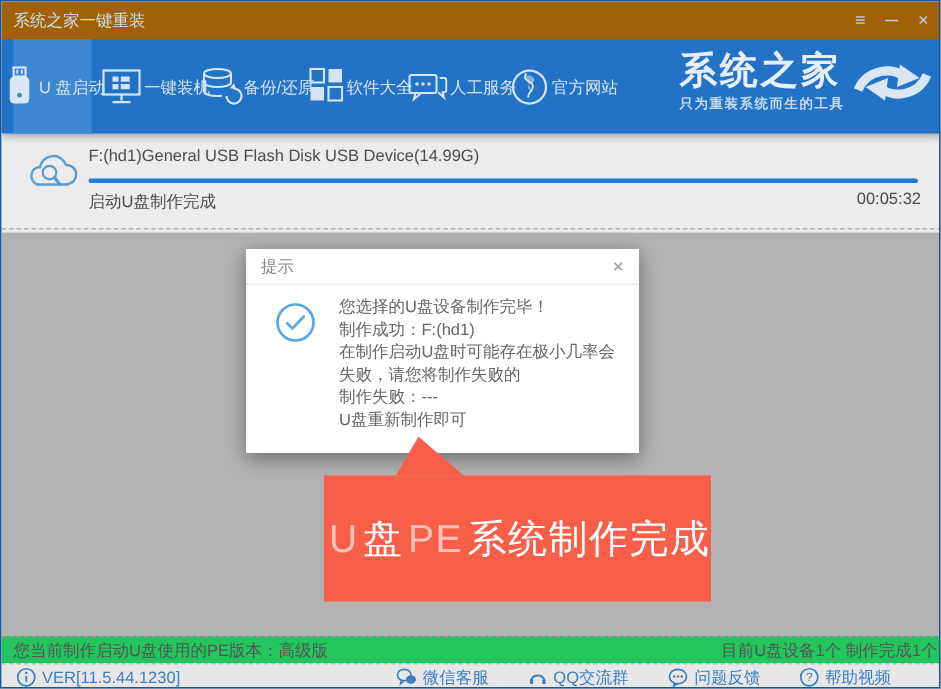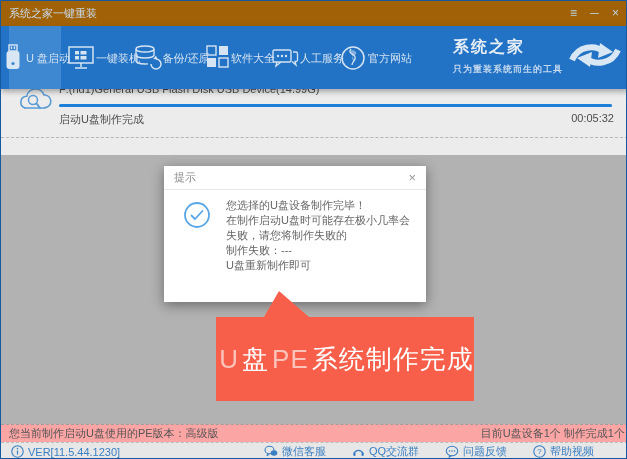--- a/index.html
+++ b/index.html
@@ -18,25 +18,25 @@
     color:#bcd4ec; font-size:12px; cursor:default; }
   
   .nav { position:absolute; left:0; top:25px; width:627px; height:63px;
     background:#2273c5; box-shadow:0 3px 5px rgba(0,0,0,.28); z-index:2; }
   .nav-item { position:absolute; top:0; width:52px; height:63px; display:flex;
     flex-direction:row; align-items:center; justify-content:center; color:#d5e3f2; }
   .nav-item.active { background:#3e87d1; }
   .nav-item .nlabel { font-size:11px; margin-top:2px; white-space:nowrap; }
   .ni0{left:8px}.ni1{left:76px}.ni2{left:144px}.ni3{left:212px}.ni4{left:280px}.ni5{left:348px}
   .logo { position:absolute; left:452px; top:7px; display:flex; align-items:center; }
-  .logo-text .logo-title { font-size:16px; font-weight:bold; color:#e7eef6; letter-spacing:2px; line-height:28px; }
+  .logo-text .logo-title { font-size:25px; font-weight:bold; color:#e7eef6; letter-spacing:2px; line-height:28px; }
   .logo-text .logo-tagline { font-size:9px; color:#c3d8ee; margin-top:2px; letter-spacing:1px;font-weight:bold; }
   .logo-mark { margin-left:6px; }
   
-  .progress-section { position:absolute; left:0; top:72px; width:627px; height:65px;
+  .progress-section { position:absolute; left:0; top:87px; width:627px; height:65px;
     background:#ececec; border-bottom:1px dashed #b5b5b5; z-index:1; }
   .cloud { position:absolute; left:15px; top:12px; }
   .device-text { position:absolute; left:58px; top:10px; font-size:11px; color:#4c4c4c; }
   .pbar-track { position:absolute; left:58px; top:31px; width:553px; height:3px;
     background:#cfcfcf; border-radius:2px; }
   .pbar-fill { height:3px; background:#1c80da; border-radius:2px; }
   .pstatus { position:absolute; left:58px; top:39px; font-size:11px; color:#4c4c4c; }
   .ptime { position:absolute; right:14px; top:39px; font-size:11px; color:#4c4c4c; }
   
   .overlay { position:absolute; left:0; top:154px; width:627px; height:269px;
@@ -58,21 +58,21 @@
   
   .banner { position:absolute; left:215px; top:316px; width:258px; height:84px;
     background:#f85f4a; z-index:5; display:flex; align-items:center; justify-content:center; }
   .banner-pointer { position:absolute; left:48px; top:-26px; width:0; height:0;
     border-left:15px solid transparent; border-right:30px solid transparent;
     border-bottom:26px solid #f85f4a; }
   .banner-text { font-size:26px; color:#ffffff; white-space:nowrap; letter-spacing:1px; }
   .banner-text .dim { color:rgba(255,255,255,.62); margin:0 3px; }
   
   .statusbar { position:absolute; left:0; top:423px; width:627px; height:18px;
-    background:#fca5a5; border-top:1px dashed #9e9e9e; z-index:4;
+    background:#22c55e; border-top:1px dashed #9e9e9e; z-index:4;
     display:flex; align-items:center; justify-content:space-between;
     font-size:11px; color:#555; padding:0 3px 0 8px;gap:28px; }
   .footer { position:absolute; left:0; top:441px; width:627px; height:18px;
     background:#e7e7e7; border-top:1px dashed #bcbcbc; z-index:4;
     display:flex; align-items:center; font-size:11px; color:#3a7fc2; }
   .ver { display:flex; align-items:center; margin-left:10px; gap:4px; }
   .flinks { position:absolute; right:34px; display:flex; gap:26px; }
   .flink { display:flex; align-items:center; gap:4px; cursor:default; }
   svg { display:block; }
 </style>
@@ -209,20 +209,21 @@
     <span class="dialog-close">×</span>
   </div>
   <div class="dialog-body">
     <span class="check-icon">
       <svg width="28" height="28" viewBox="0 0 28 28">
         <circle cx="14" cy="14" r="12" fill="none" stroke="#58a7e8" stroke-width="1.8"></circle>
         <path d="M8.5 14.5l3.5 3.5 7.5-8" fill="none" stroke="#58a7e8" stroke-width="1.8" stroke-linecap="round" stroke-linejoin="round"></path>
       </svg>
     </span>
     <div>您选择的U盘设备制作完毕！</div>
+    <div>制作成功：F:(hd1)</div>
     <div>在制作启动U盘时可能存在极小几率会失败，请您将制作失败的</div>
     <div>制作失败：---</div>
     <div>U盘重新制作即可</div>
   </div>
 </div>
 
 <div class="banner">
   <div class="banner-pointer"></div>
   <div class="banner-text"><span class="dim">U</span><span>盘</span><span class="dim">PE</span><span>系统制作完成</span></div>
 </div>

